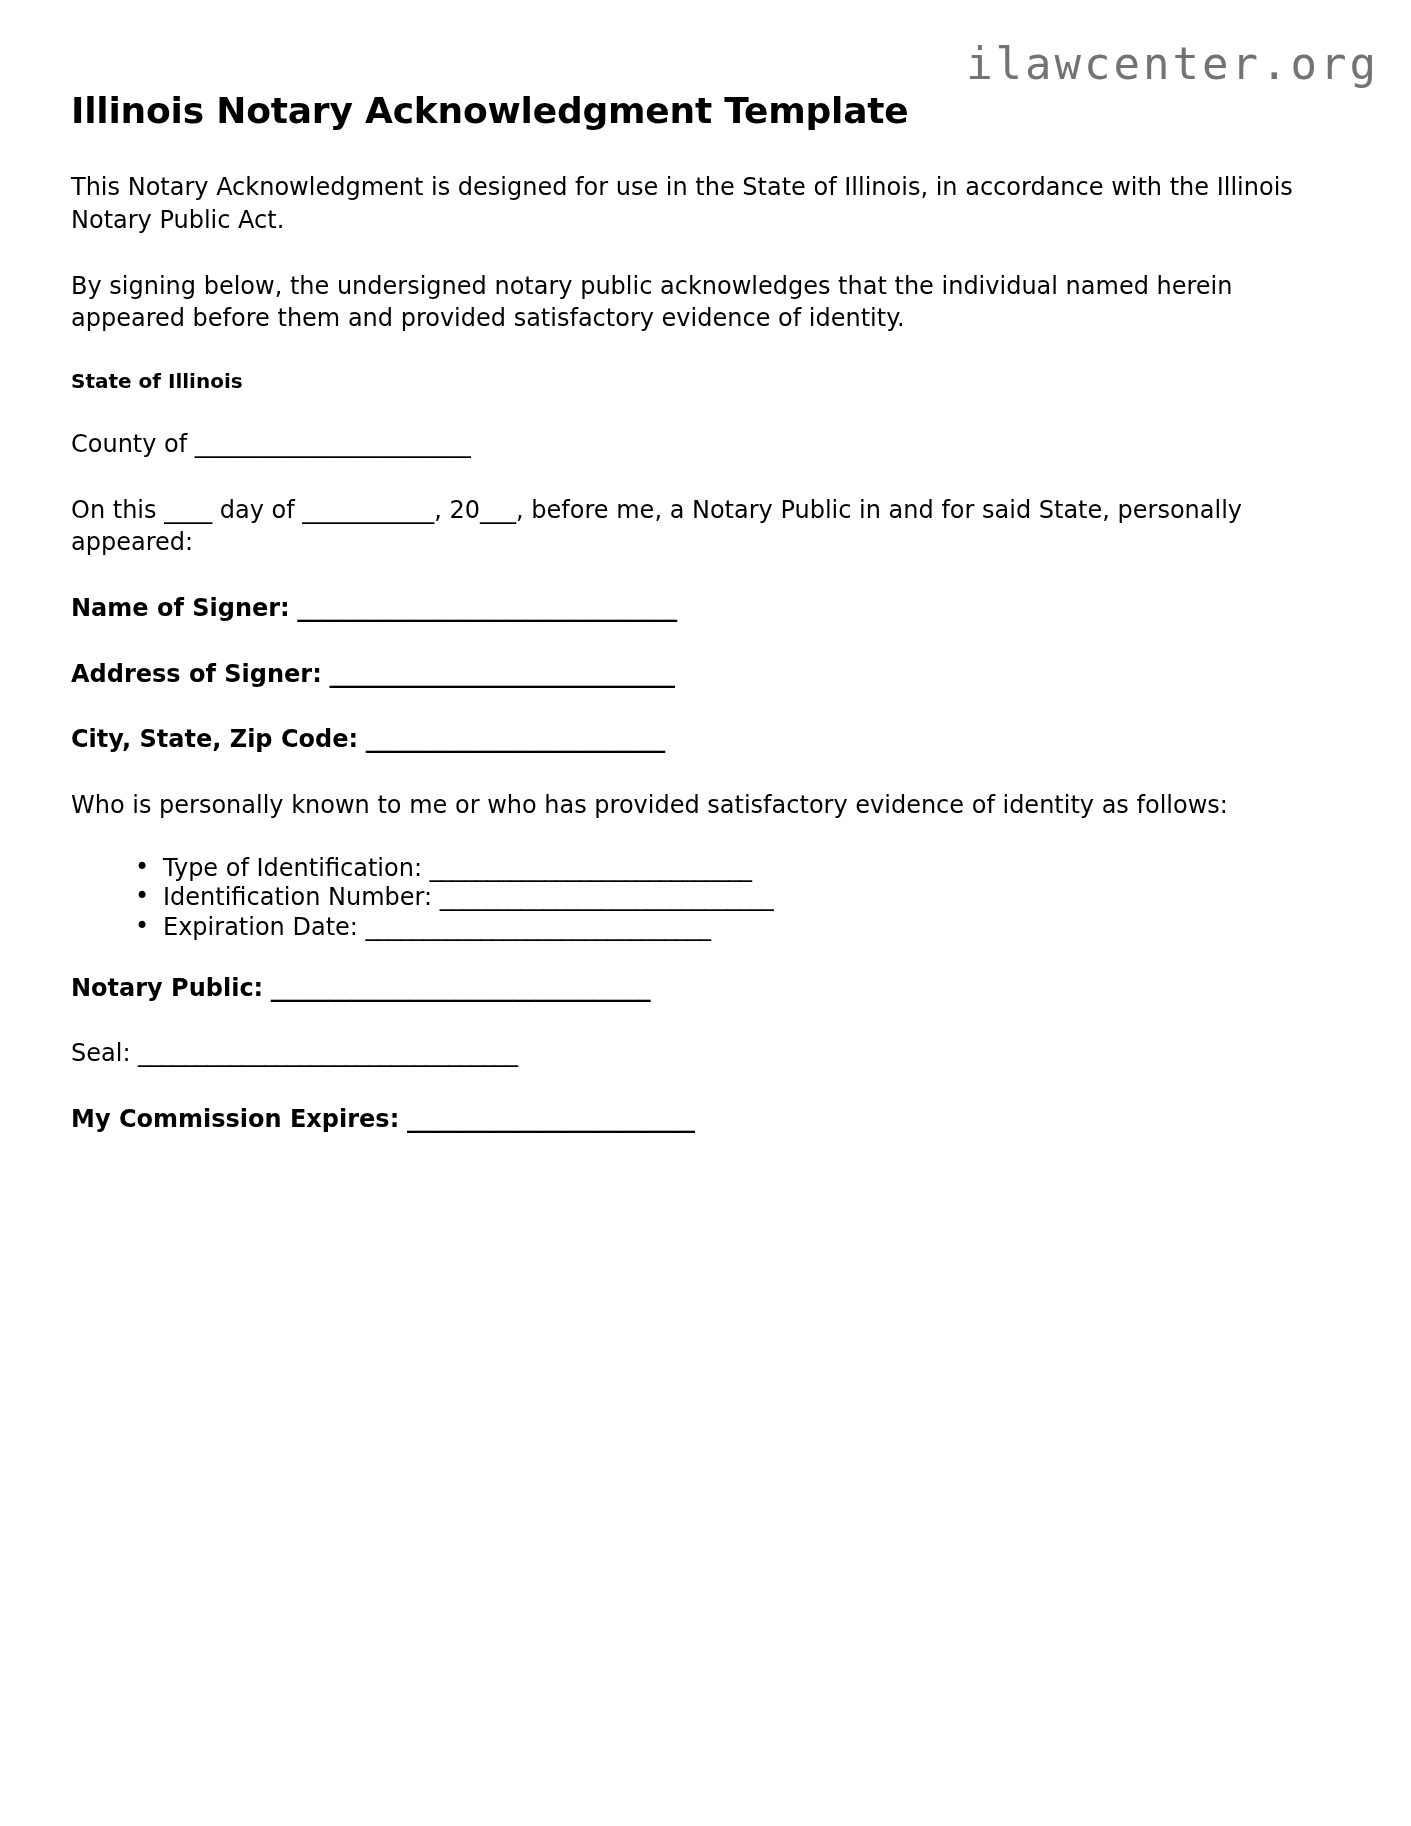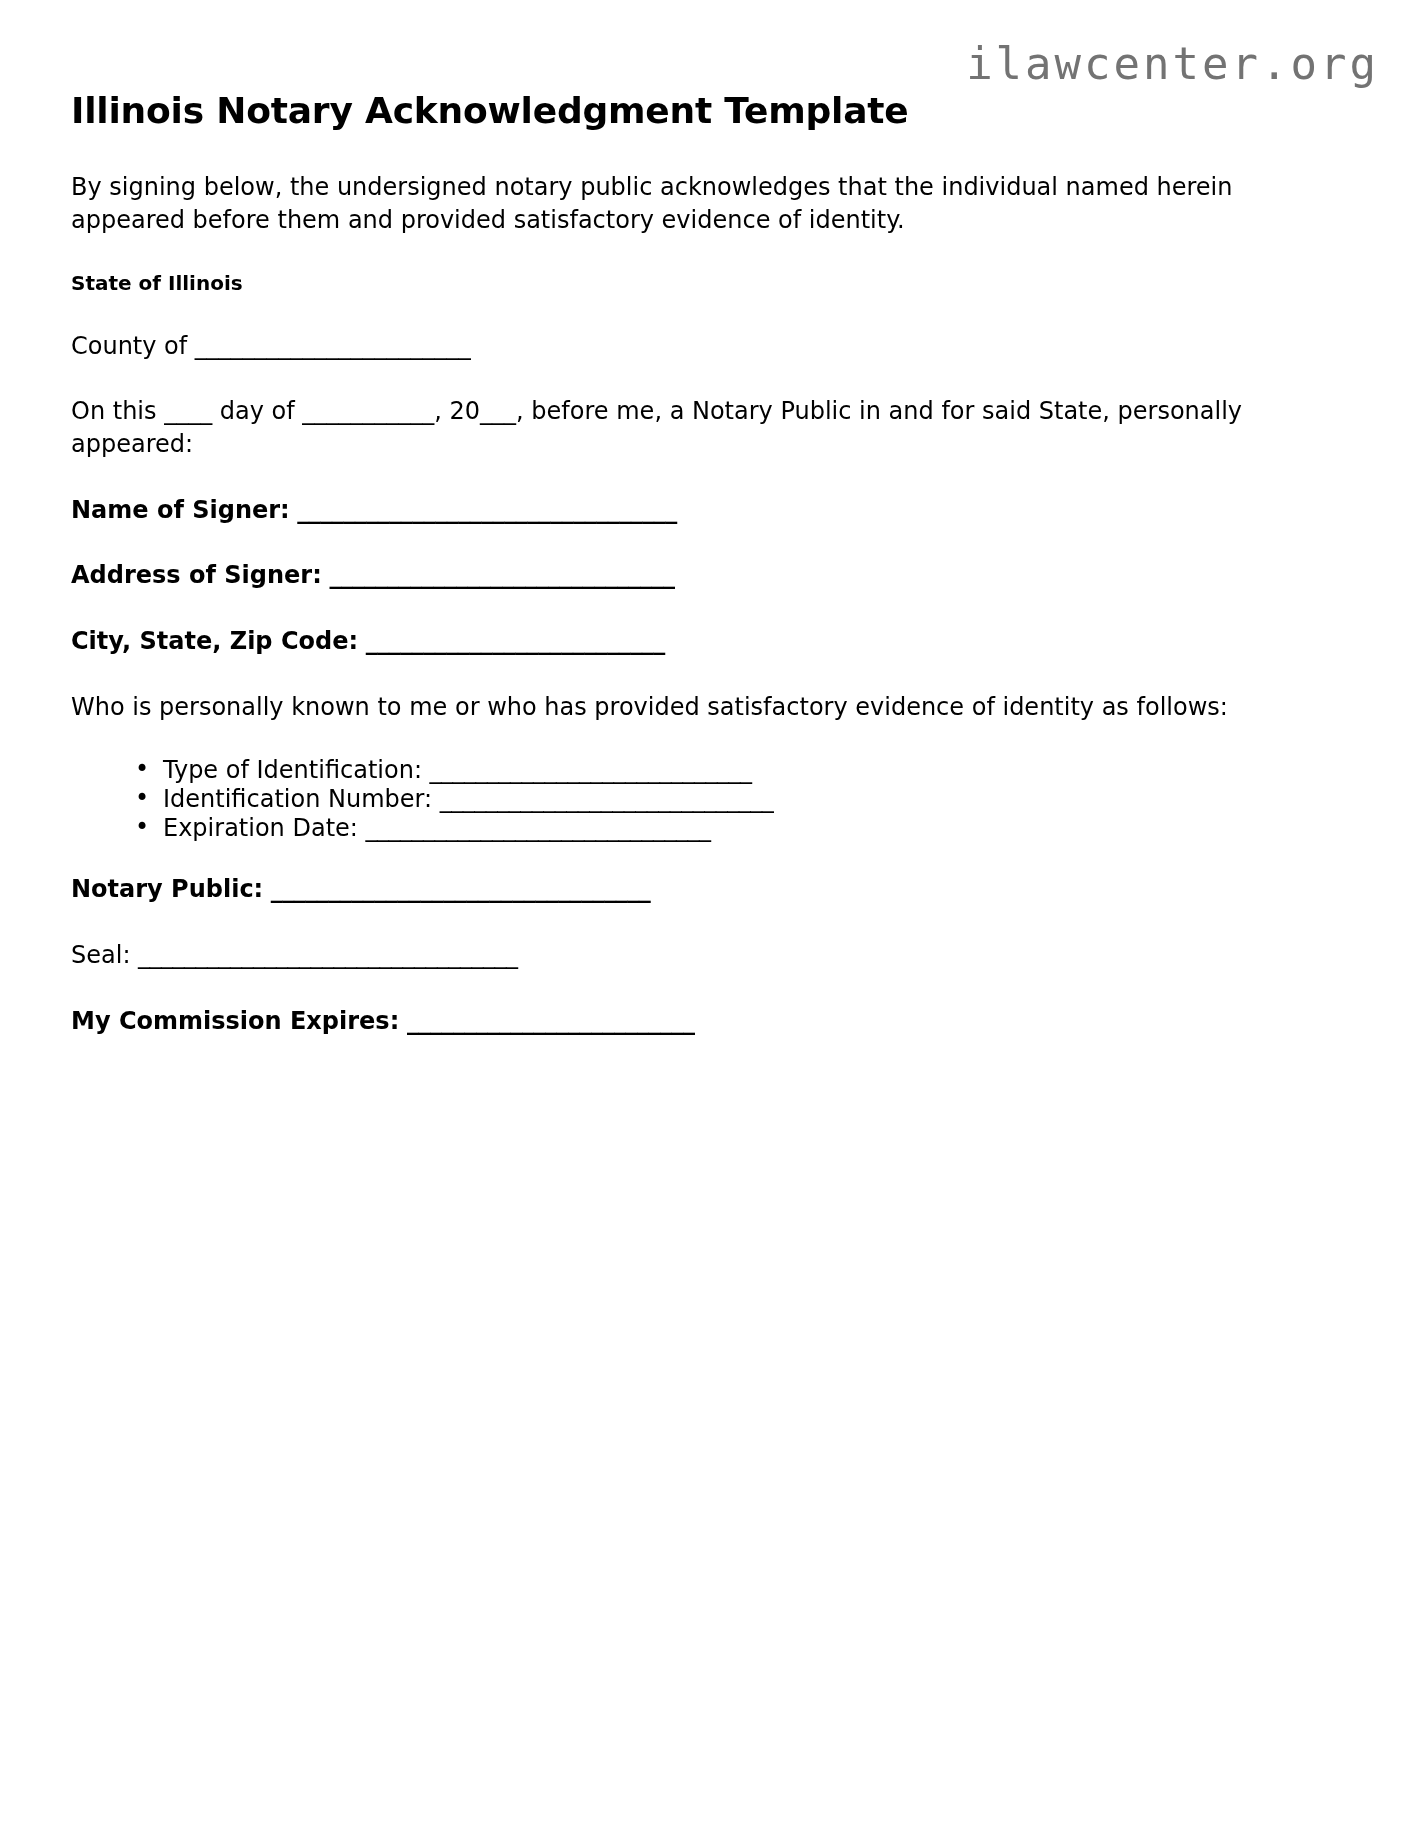--- a/index.html
+++ b/index.html
@@ -93,20 +93,21 @@
 <body>
 
 <div class="page">
 
   <div class="watermark">ilawcenter.org</div>
 
   <div class="content">
 
     <h1 class="doc-title">Illinois Notary Acknowledgment Template</h1>
 
+    <p class="para">This Notary Acknowledgment is designed for use in the State of Illinois, in accordance with the Illinois Notary Public Act.</p>
 
     <p class="para">By signing below, the undersigned notary public acknowledges that the individual named herein appeared before them and provided satisfactory evidence of identity.</p>
 
     <div class="bold-head">State of Illinois</div>
 
     <div class="field-line">County of _______________________</div>
 
     <p class="para">On this ____ day of ___________, 20___, before me, a Notary Public in and for said State, personally appeared:</p>
 
     <div class="field-line">

